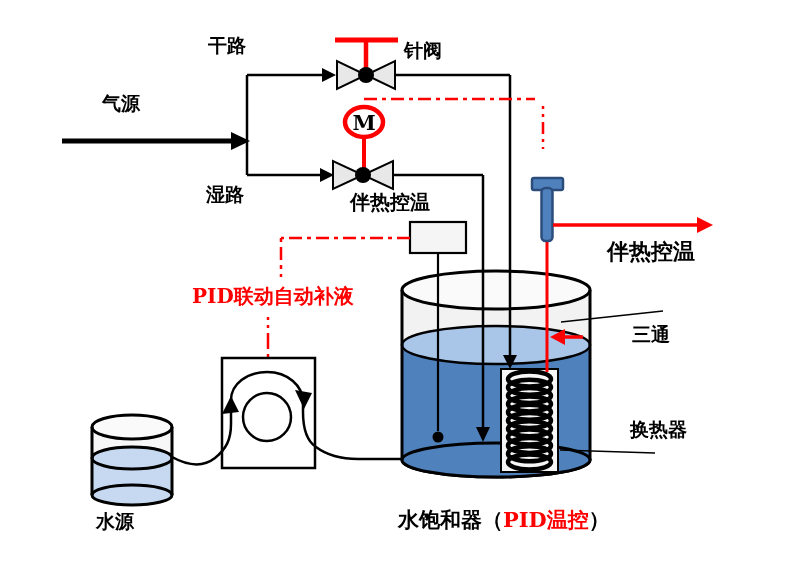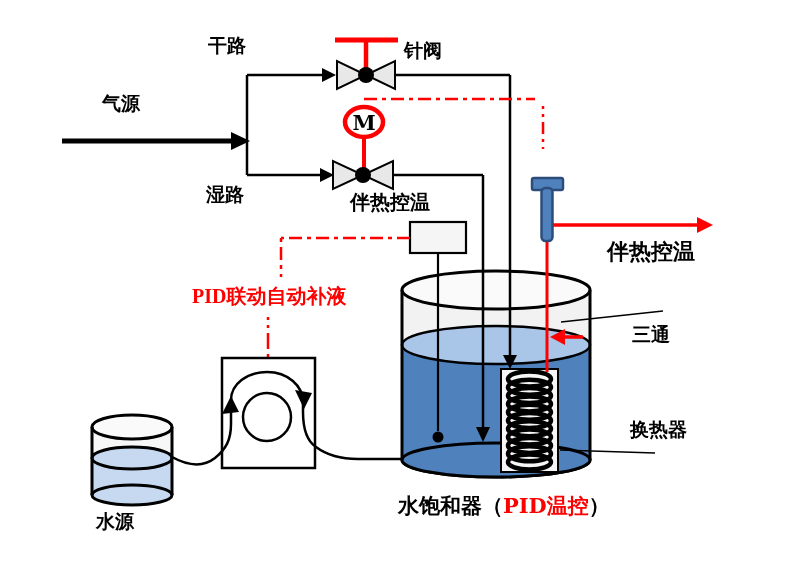--- a/index.html
+++ b/index.html
@@ -141,20 +141,20 @@
   <line x1="561" y1="322" x2="663" y2="311" stroke="#000" stroke-width="1.6"></line>
   <line x1="560" y1="450" x2="655" y2="453" stroke="#000" stroke-width="1.6"></line>
 </svg>
 
   <div class="lbl fs23" style="left:102px;top:93px;">气源</div>
   <div class="lbl fs23" style="left:208px;top:35px;">干路</div>
   <div class="lbl fs23" style="left:206px;top:184px;">湿路</div>
   <div class="lbl fs23" style="left:404px;top:40px;">针阀</div>
   <div class="lbl fs22" style="left:599px;top:239px;margin-left:8px;">伴热控温</div>
   <div class="lbl fs20" style="left:350px;top:191px;">伴热控温</div>
-  <div class="lbl fs20 red" style="left:192px;top:285px;font-family:Liberation Serif, serif;">PID联动自动补液</div>
+  <div class="lbl fs20 red" style="left:192px;top:285px;">PID联动自动补液</div>
   <div class="lbl fs23" style="left:632px;top:324px;">三通</div>
   <div class="lbl fs23" style="left:630px;top:419px;text-align:right;">换热器</div>
   <div class="lbl fs23" style="left:96px;top:511px;">水源</div>
-  <div class="lbl fs21" style="left:398px;top:494px;text-align:center;">
+  <div class="lbl fs21" style="left:398px;top:508px;text-align:center;">
     <span>水饱和器（</span><span class="red">PID温控</span><span>）</span>
   </div>
 </div>
 
 </body></html>

